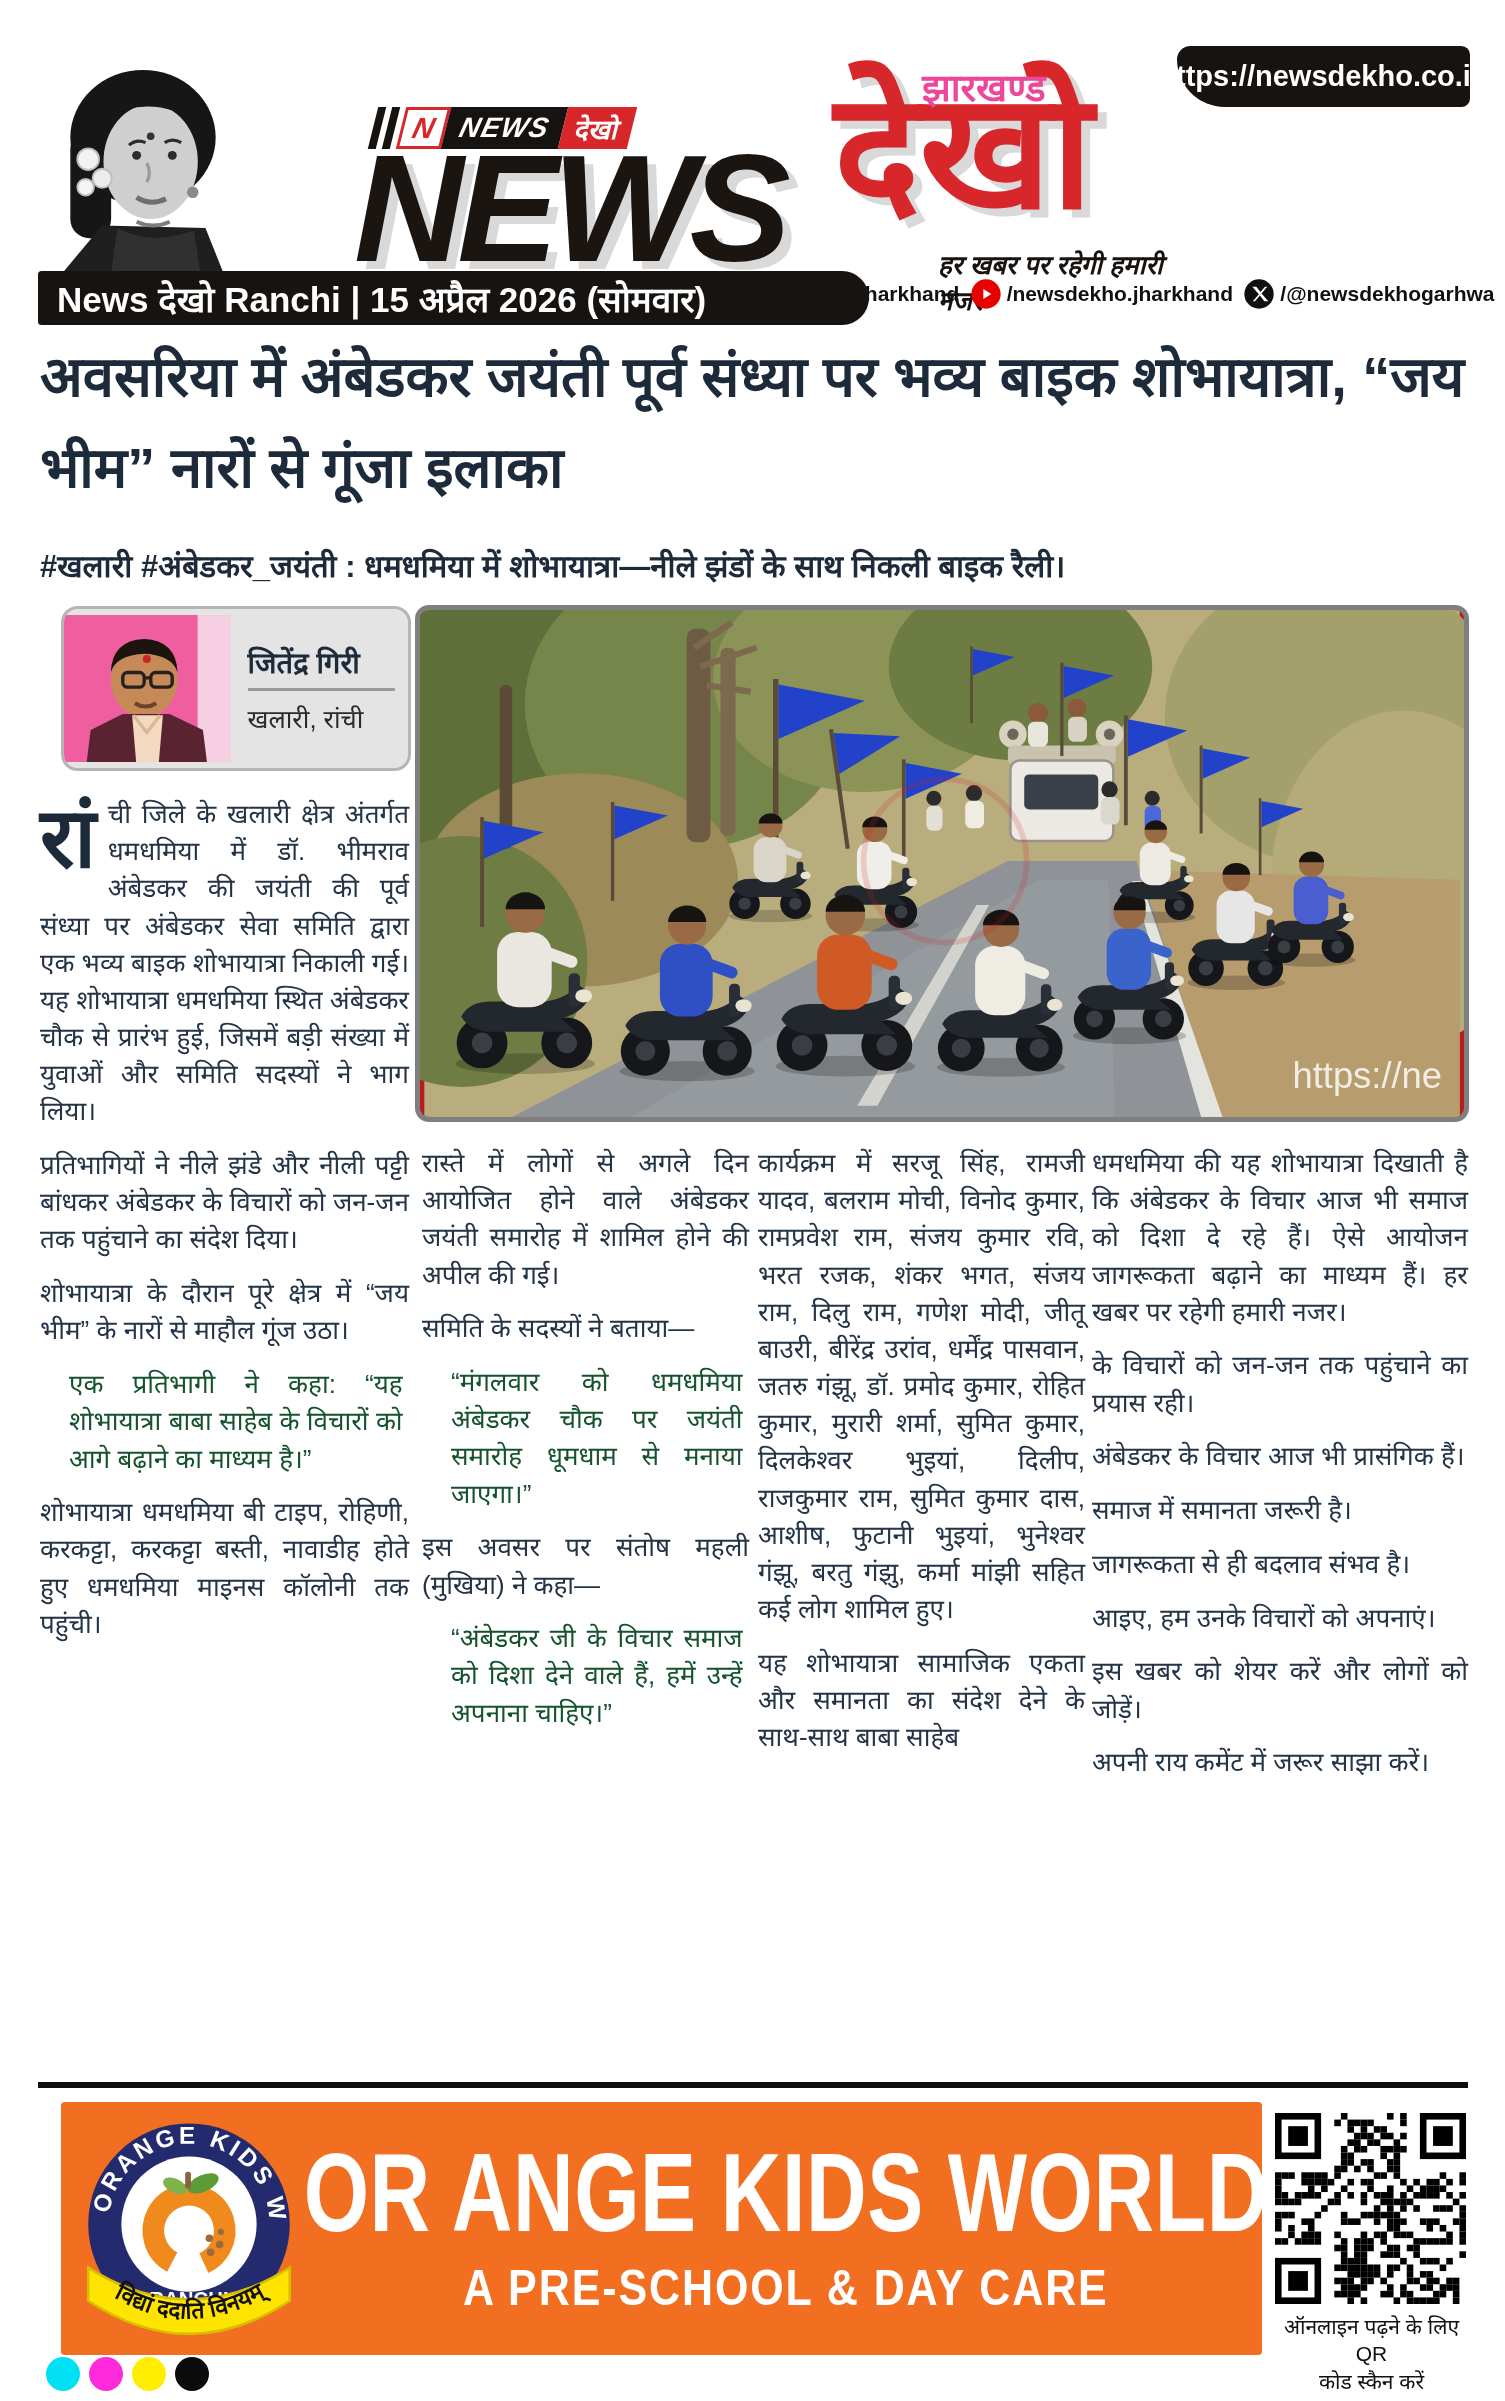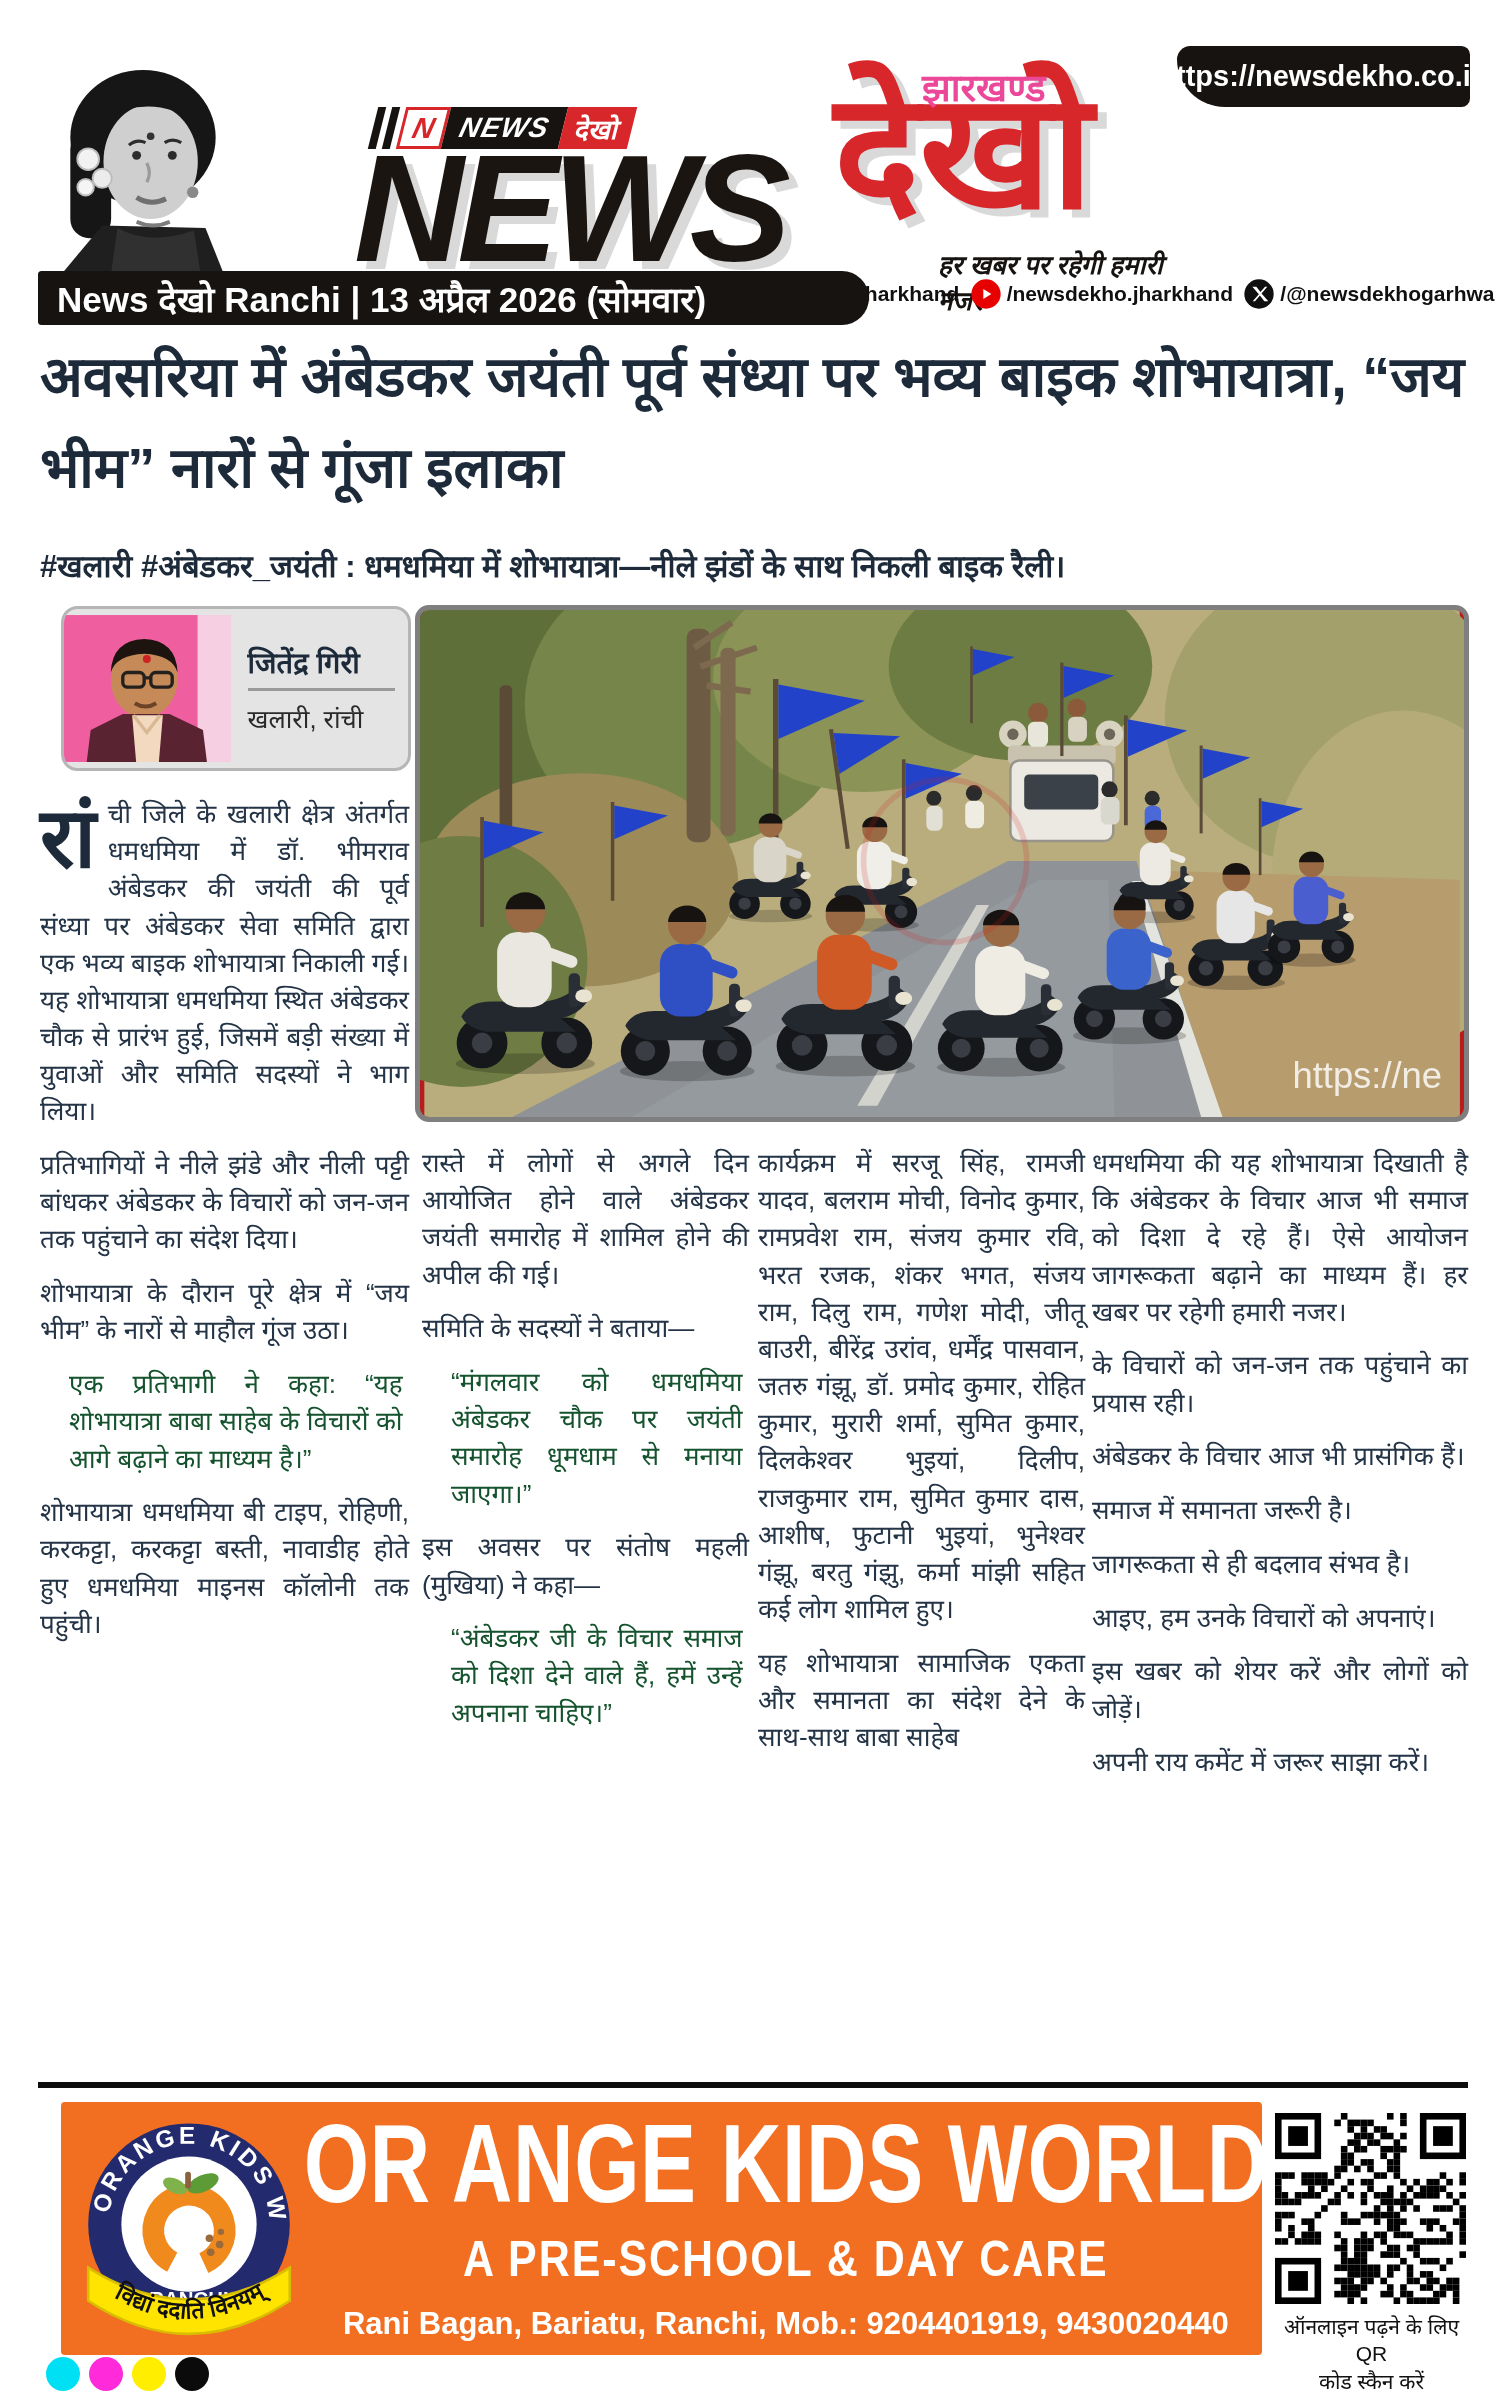--- a/index.html
+++ b/index.html
@@ -128,21 +128,21 @@
         <div class="nbox">N</div>
         <div class="newsbox">NEWS</div>
         <div class="dekhobox">देखो</div>
       </div>
       <div class="logo-news">NEWS</div>
       <div class="logo-dekho">देखो</div>
       <div class="logo-state">झारखण्ड</div>
       <div class="logo-tagline">हर खबर पर रहेगी हमारी नजर</div>
     </div>
 
-    <div class="date-bar">News देखो Ranchi | 13 अप्रैल 2026 (सोमवार)</div>
+    <div class="date-bar">News देखो Ranchi | 15 अप्रैल 2026 (सोमवार)</div>
 
     <div class="social-row">
       <div class="social-item">
         <svg viewBox="0 0 48 48">
           <defs>
               <radialGradient id="igg" cx="30%" cy="110%" r="140%">
             <stop offset="0" stop-color="#ffd776"></stop>
                 <stop offset="0.4" stop-color="#f8543f"></stop>
             <stop offset="0.7" stop-color="#c837ab"></stop>
                 <stop offset="1" stop-color="#5b51e6"></stop>
@@ -361,21 +361,20 @@
         <path d="M16,236 Q174,336 332,236 L332,288 Q174,392 16,288 Z" fill="#ffe400" stroke="#d9bd00" stroke-width="4"></path>
         <path id="mottoArc" d="M36,270 Q174,362 312,270" fill="none"></path>
         <text font-size="36" font-weight="bold" fill="#111">
           <textPath href="#mottoArc" startOffset="8%">विद्यां ददाति विनयम्</textPath>
         </text>
       </svg>
     </div>
     <div class="ad-text">
       <div class="ad-title">OR ANGE KIDS WORLD</div>
       <div class="ad-subtitle">A PRE-SCHOOL &amp; DAY CARE</div>
-      <div class="ad-address">Rani Bagan, Bariatu, Ranchi, Mob.: 9204401919,  9430020440</div>
     </div>
   </div>
 
   <div class="qr-block">
     <svg id="qr-grid" viewBox="0 0 290 290">
         <rect width="290" height="290" fill="#fff"></rect>
         <g fill="#000">
           <rect x="100" y="0" width="10" height="10"></rect>
           <rect x="170" y="0" width="10" height="10"></rect>
           <rect x="190" y="0" width="10" height="10"></rect>

